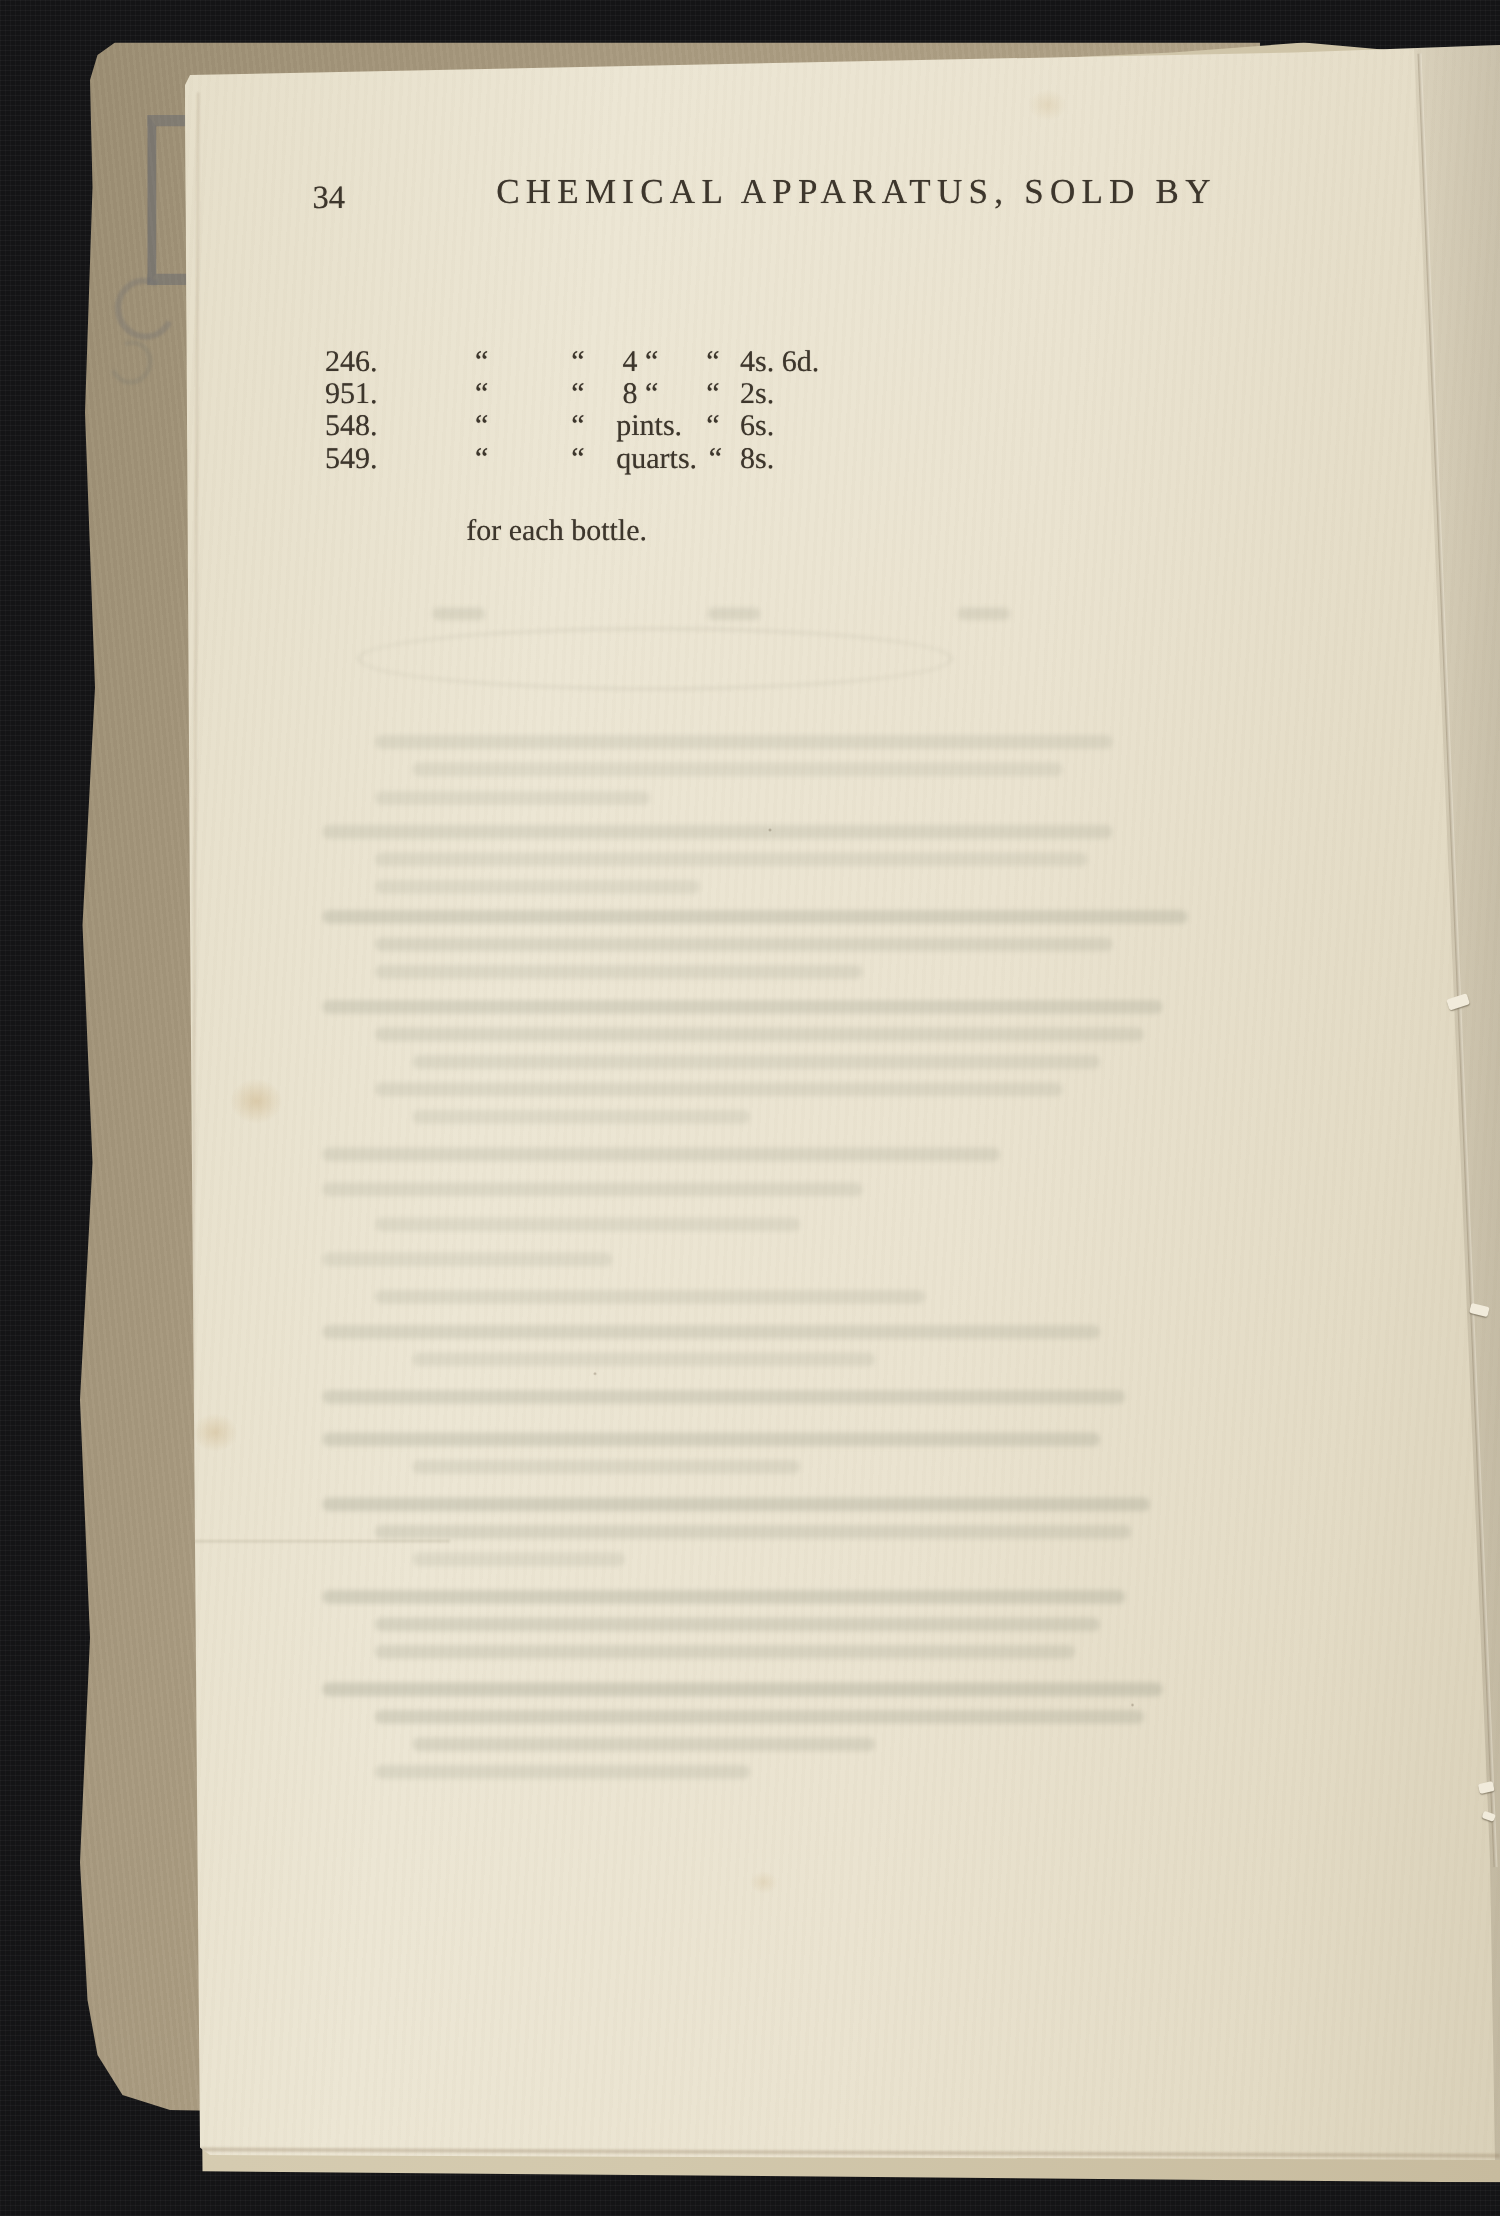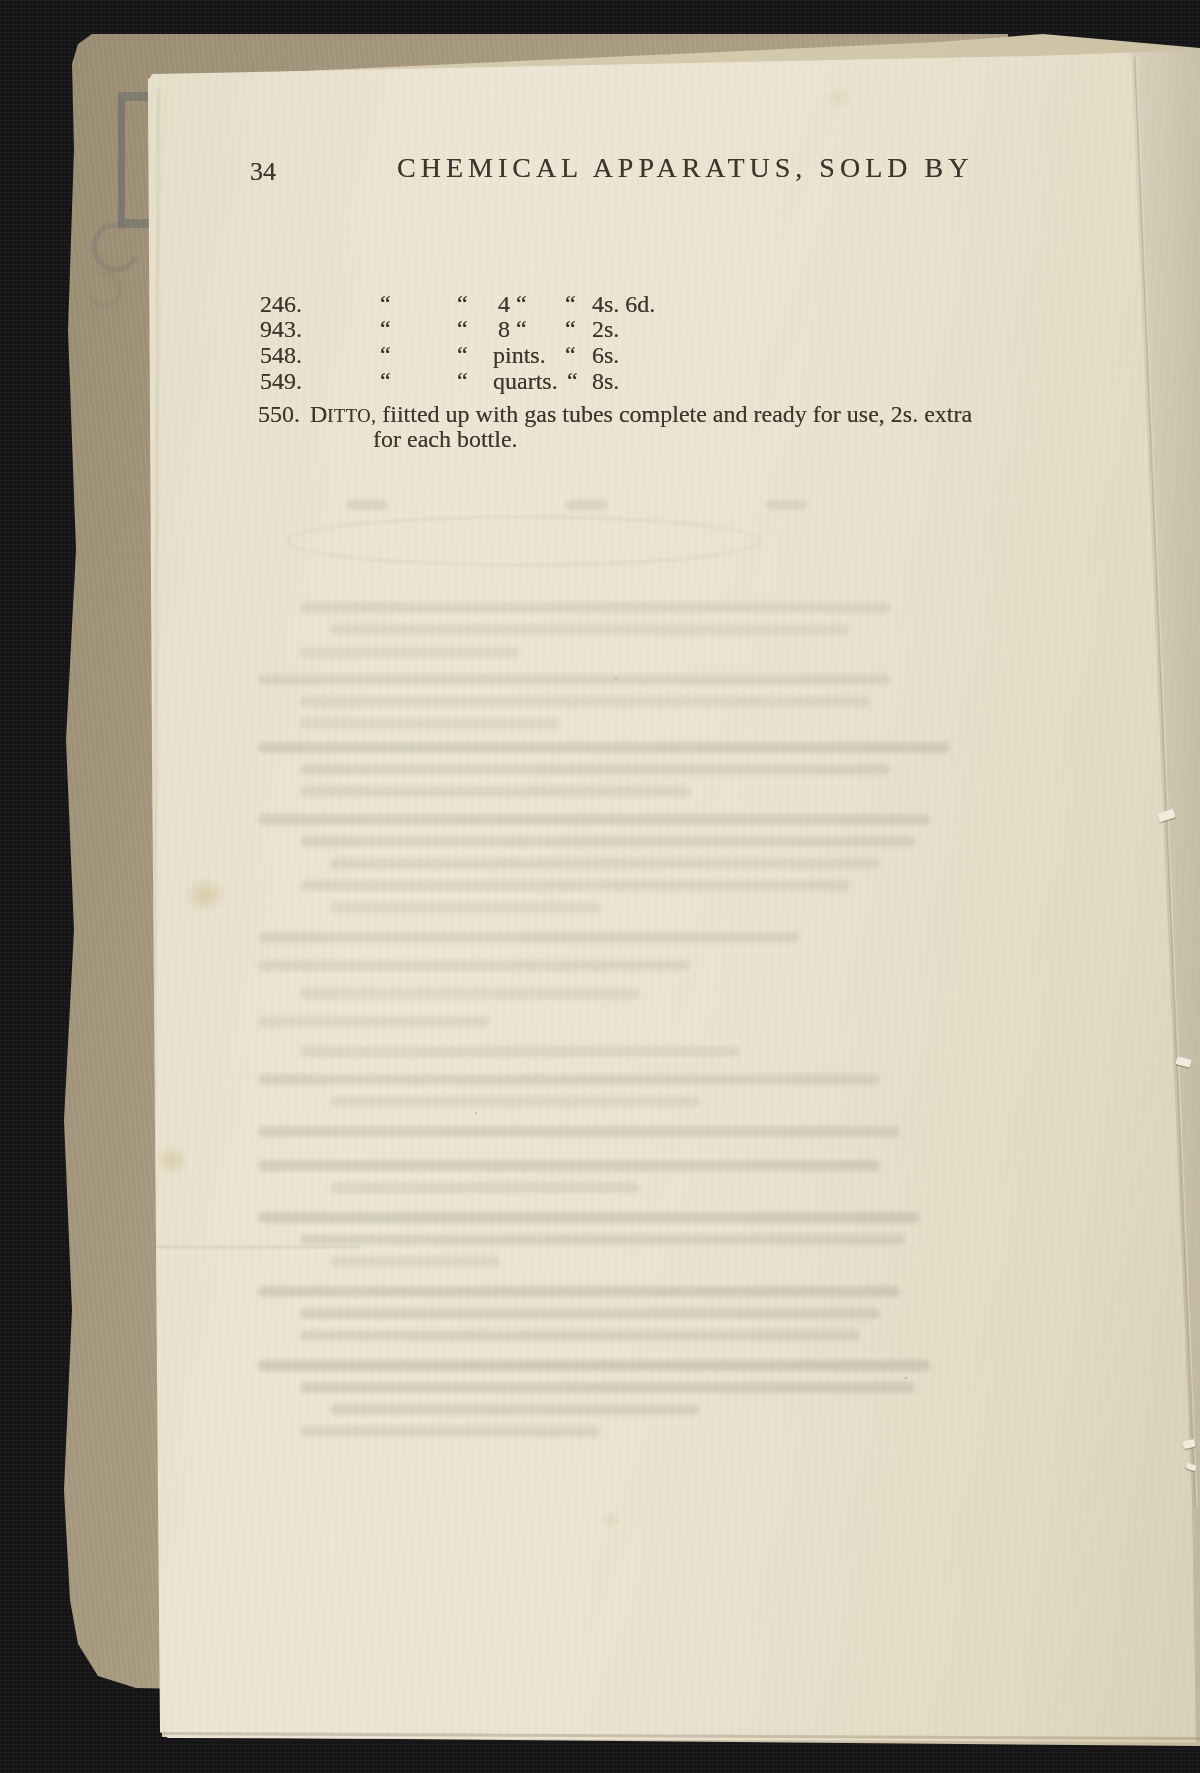--- a/index.html
+++ b/index.html
@@ -42,21 +42,21 @@
 
   
   .midpage{
     position:absolute;left:138px;top:32px;width:1062px;height:1714px;
     background:linear-gradient(100deg,#d8ceb4 0%,#d2c8ac 50%,#c7bb9e 100%);
     clip-path:polygon(10px 46px,800px 10px,905px 2px,1062px 16px,1062px 1714px,24px 1705px);
   }
 
   
   .page{
-    position:absolute;left:146px;top:48px;width:1054px;height:1694px;
+    position:absolute;left:146px;top:34px;width:1054px;height:1694px;
     background:
       radial-gradient(30px 26px at 59px 847px,  rgba(184,146,84,0.30), rgba(184,146,84,0) 70%),
       radial-gradient(26px 22px at 26px 1112px, rgba(184,146,84,0.26), rgba(184,146,84,0) 70%),
       radial-gradient(22px 18px at 692px 50px,  rgba(190,158,100,0.18), rgba(190,158,100,0) 70%),
       radial-gradient(16px 13px at 465px 1472px,rgba(184,146,84,0.16), rgba(184,146,84,0) 70%),
       radial-gradient(2px 2px at 470px 630px, rgba(90,75,55,0.5), rgba(90,75,55,0) 80%),
       radial-gradient(2px 2px at 330px 1065px, rgba(90,75,55,0.4), rgba(90,75,55,0) 80%),
       radial-gradient(2px 2px at 760px 1330px, rgba(90,75,55,0.4), rgba(90,75,55,0) 80%),
       repeating-linear-gradient(93deg, rgba(120,100,70,0.018) 0 3px, rgba(0,0,0,0) 3px 7px),
       linear-gradient(98deg,#e6dfca 0%,#ece6d4 28%,#eae3d0 58%,#e3dbc5 84%,#d9d0b8 100%);
@@ -193,21 +193,21 @@
 
     <div class="row" style="top:243px;">
       <span class="tx" style="left:114px;">246.</span>
       <span class="tx q" style="left:234px;">“</span>
       <span class="tx q" style="left:311px;">“</span>
       <span class="tx" style="left:352px;">4 “</span>
       <span class="tx q" style="left:419px;">“</span>
       <span class="tx" style="left:446px;">4s. 6d.</span>
     </div>
     <div class="row" style="top:268px;">
-      <span class="tx" style="left:114px;">943.</span>
+      <span class="tx" style="left:114px;">951.</span>
       <span class="tx q" style="left:234px;">“</span>
       <span class="tx q" style="left:311px;">“</span>
       <span class="tx" style="left:352px;">8 “</span>
       <span class="tx q" style="left:419px;">“</span>
       <span class="tx" style="left:446px;">2s.</span>
     </div>
     <div class="row" style="top:294px;">
       <span class="tx" style="left:114px;">548.</span>
       <span class="tx q" style="left:234px;">“</span>
       <span class="tx q" style="left:311px;">“</span>
@@ -217,20 +217,16 @@
     </div>
     <div class="row" style="top:320px;">
       <span class="tx" style="left:114px;">549.</span>
       <span class="tx q" style="left:234px;">“</span>
       <span class="tx q" style="left:311px;">“</span>
       <span class="tx" style="left:347px;">quarts.</span>
       <span class="tx q" style="left:421px;">“</span>
       <span class="tx" style="left:446px;">8s.</span>
     </div>
 
-    <div class="row" style="top:353px;">
-      <span class="tx" style="left:112px;">550.</span>
-      <span class="tx" style="left:164px;"><span>D</span><span class="sc">ITTO,</span><span> fiitted up with gas tubes complete and ready for use, 2s. extra</span></span>
-    </div>
     <span class="tx" style="left:227px;top:378px;">for each bottle.</span>
 
   </div>
 </div>
 
 </body></html>

